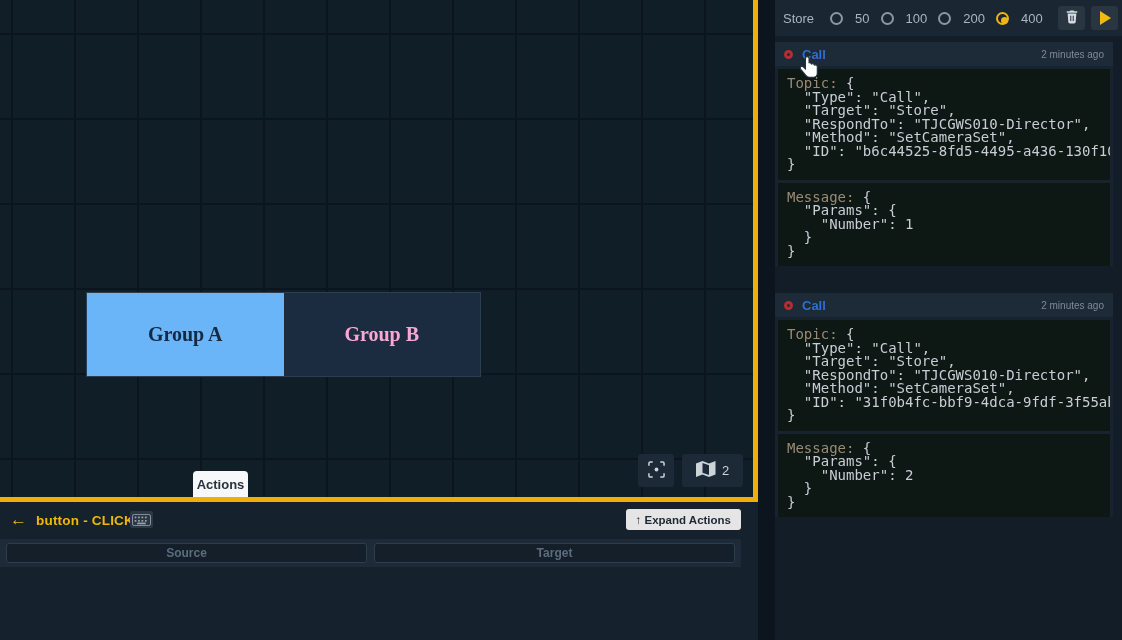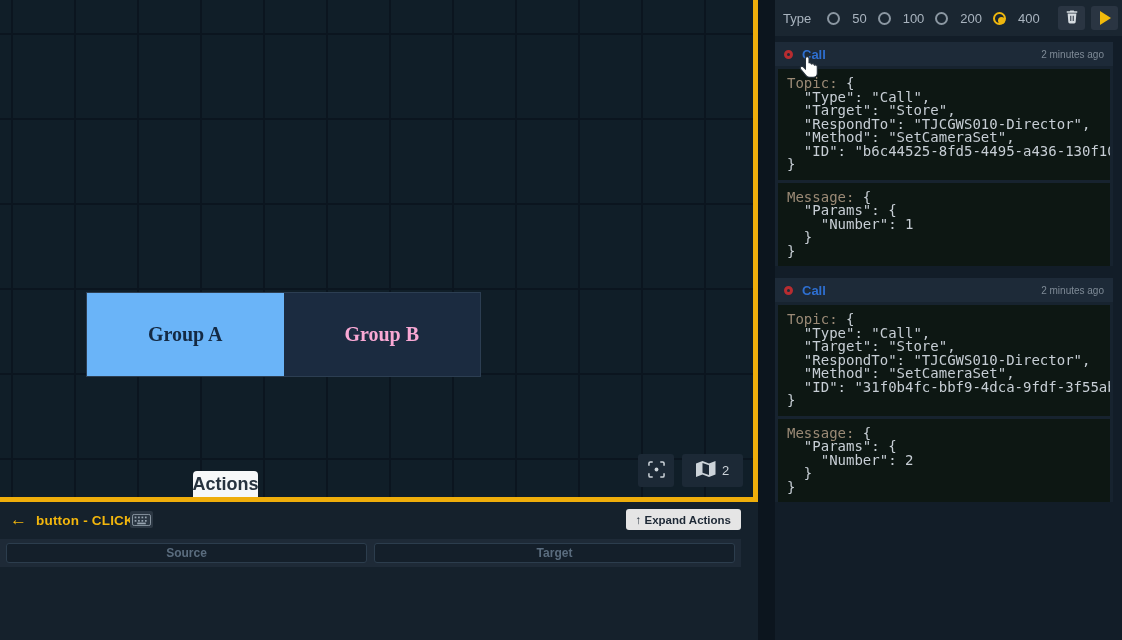--- a/index.html
+++ b/index.html
@@ -30,24 +30,24 @@
 
   .canvas-btn {
     position:absolute; background:#1c2936; border-radius:3px;
     display:flex; align-items:center; justify-content:center; gap:6px;
     color:#ccd3d9; font-size:13px; cursor:pointer;
   }
   .fit-btn { left:638px; top:454px; width:36px; height:33px; }
   .map-btn { left:682px; top:454px; width:61px; height:33px; }
 
   .actions-tab {
-    position:absolute; left:193px; top:471px; width:65px; height:26px;
+    position:absolute; left:193px; top:471px; width:55px; height:26px;
     background:#f6f8f9; border-radius:4px 4px 0 0; z-index:4;
     display:flex; align-items:center; justify-content:center;
-    font-size:18px; font-weight:bold; color:#27333f; cursor:pointer;
+    font-size:13px; font-weight:bold; color:#27333f; cursor:pointer;
   }
 
   
   .action-editor {
     position:absolute; left:0; top:502px; width:758px; height:138px;
     background:#15212c;
   }
   .ae-back {
     position:absolute; left:10px; top:8px; color:#f2b60d;
     font-size:17px; font-weight:bold; cursor:pointer; line-height:20px;
@@ -112,21 +112,21 @@
   }
   .trash-btn { margin-left:auto; }
   .play-btn { margin-left:6px; }
   .play-tri {
     width:0; height:0; margin-left:2px;
     border-left:11px solid #f2ba0b;
     border-top:7px solid transparent; border-bottom:7px solid transparent;
   }
 
   .mp-entries { padding:6px 9px 0 0; }
-  .entry { background:#17232f; margin-bottom:12px; }
+  .entry { background:#17232f; margin-bottom:27px; }
   .entry-header {
     height:24px; background:#1d2a38; display:flex; align-items:center;
     padding:0 9px; cursor:pointer;
   }
   .ring-icon {
     width:9px; height:9px; border:3px solid #b72c30; border-radius:50%;
     flex:none;
   }
   .entry-title { margin-left:9px; font-size:13px; font-weight:bold; color:#2e6fd0; }
   .entry-time { margin-left:auto; font-size:10px; color:#7e8a96; }
@@ -196,21 +196,21 @@
   <button class="ae-expand">↑ Expand Actions</button>
 
   <div class="ae-fields">
     <input class="ae-field src" placeholder="Source" style="">
     <input class="ae-field tgt" placeholder="Target" style="">
   </div>
 </div>
 
 <div class="msg-panel">
   <div class="mp-toolbar">
-    <span class="keep-label">Type</span>
+    <span class="keep-label">Store</span>
 
     <span class="keep-option">
       <span class="radio-circle"></span>
       <span>50</span>
     </span>
     <span class="keep-option">
       <span class="radio-circle"></span>
       <span>100</span>
     </span>
     <span class="keep-option">

